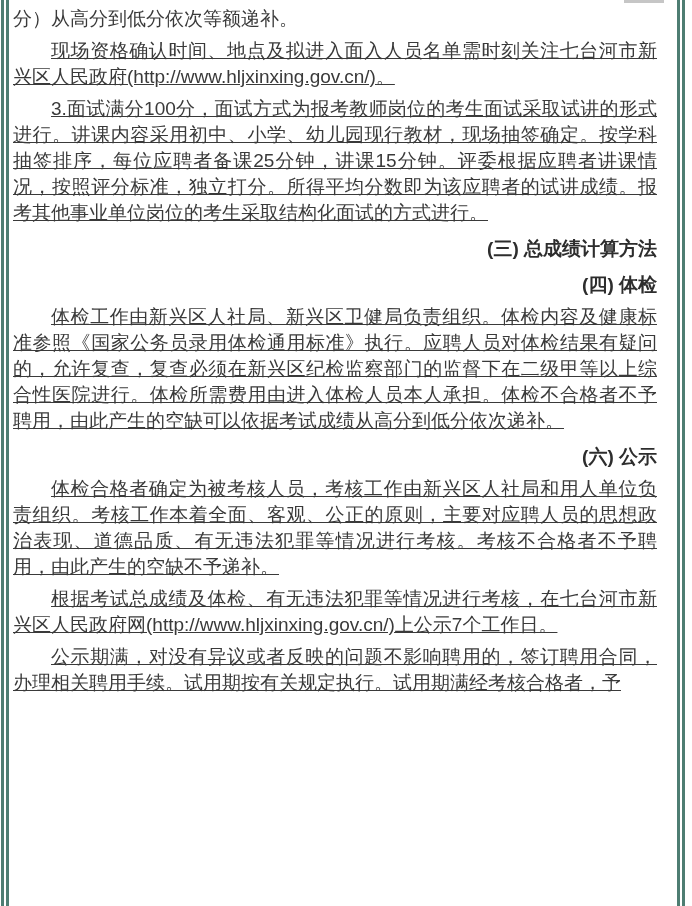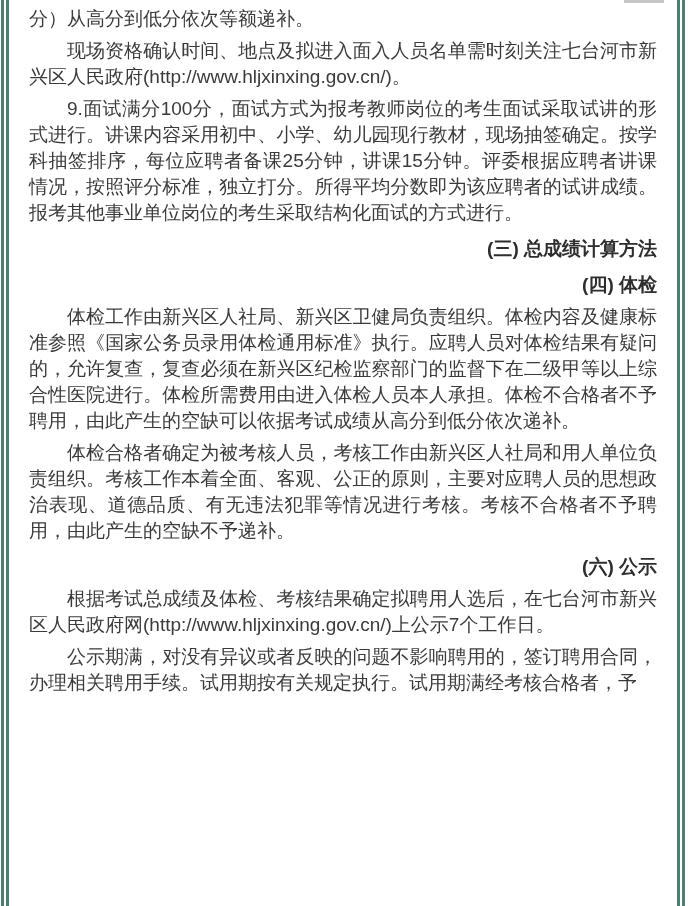--- a/index.html
+++ b/index.html
@@ -20,51 +20,51 @@
   .top-fragment{
     position:absolute;top:0;left:624px;width:40px;height:3px;
     background:var(--fragment-color);
   }
   .doc-frame{
     position:absolute;top:0;left:1px;
     width:684px;height:906px;
     box-sizing:border-box;
     border-left:8px double var(--border-color);
     border-right:8px double var(--border-color);
-    padding:0 20px 0 20px;
+    padding:0 20px 0 4px;
     overflow:hidden;
   }
   .block{
     font-size:19px;
     line-height:26px;
     color:var(--text-color);
     text-align:justify;
     text-justify:inter-character;
     word-break:break-all;
   }
   .para{margin:6px 0;}
-  .para.indent{text-indent:2em;}
+  .para.indent{text-indent:2em;text-decoration:underline;}
   .heading{
     font-weight:bold;
     color:var(--heading-color);
     margin:10px 0 4px;
     text-indent:1.5em;
     text-align:right;
   }
 </style>
 </head>
 <body>
 
 <div class="page">
   <div class="top-fragment"></div>
   <div class="doc-frame">
     <div class="block para">分）从高分到低分依次等额递补。</div>
     <div class="block para indent">现场资格确认时间、地点及拟进入面入人员名单需时刻关注七台河市新兴区人民政府(http://www.hljxinxing.gov.cn/)。</div>
-    <div class="block para indent">9.面试满分100分，面试方式为报考教师岗位的考生面试采取试讲的形式进行。讲课内容采用初中、小学、幼儿园现行教材，现场抽签确定。按学科抽签排序，每位应聘者备课25分钟，讲课15分钟。评委根据应聘者讲课情况，按照评分标准，独立打分。所得平均分数即为该应聘者的试讲成绩。报考其他事业单位岗位的考生采取结构化面试的方式进行。</div>
+    <div class="block para indent">3.面试满分100分，面试方式为报考教师岗位的考生面试采取试讲的形式进行。讲课内容采用初中、小学、幼儿园现行教材，现场抽签确定。按学科抽签排序，每位应聘者备课25分钟，讲课15分钟。评委根据应聘者讲课情况，按照评分标准，独立打分。所得平均分数即为该应聘者的试讲成绩。报考其他事业单位岗位的考生采取结构化面试的方式进行。</div>
     <div class="block heading">(三) 总成绩计算方法</div>
     <div class="block heading">(四) 体检</div>
     <div class="block para indent">体检工作由新兴区人社局、新兴区卫健局负责组织。体检内容及健康标准参照《国家公务员录用体检通用标准》执行。应聘人员对体检结果有疑问的，允许复查，复查必须在新兴区纪检监察部门的监督下在二级甲等以上综合性医院进行。体检所需费用由进入体检人员本人承担。体检不合格者不予聘用，由此产生的空缺可以依据考试成绩从高分到低分依次递补。</div>
+    <div class="block heading">(六) 公示</div>
     <div class="block para indent">体检合格者确定为被考核人员，考核工作由新兴区人社局和用人单位负责组织。考核工作本着全面、客观、公正的原则，主要对应聘人员的思想政治表现、道德品质、有无违法犯罪等情况进行考核。考核不合格者不予聘用，由此产生的空缺不予递补。</div>
-    <div class="block heading">(六) 公示</div>
-    <div class="block para indent">根据考试总成绩及体检、考核结果确定拟聘用人选后，在七台河市新兴区人民政府网(http://www.hljxinxing.gov.cn/)上公示7个工作日。</div>
+    <div class="block para indent">根据考试总成绩及体检、有无违法犯罪等情况进行考核，在七台河市新兴区人民政府网(http://www.hljxinxing.gov.cn/)上公示7个工作日。</div>
     <div class="block para indent">公示期满，对没有异议或者反映的问题不影响聘用的，签订聘用合同，办理相关聘用手续。试用期按有关规定执行。试用期满经考核合格者，予</div>
   </div>
 </div>
 
 </body></html>

